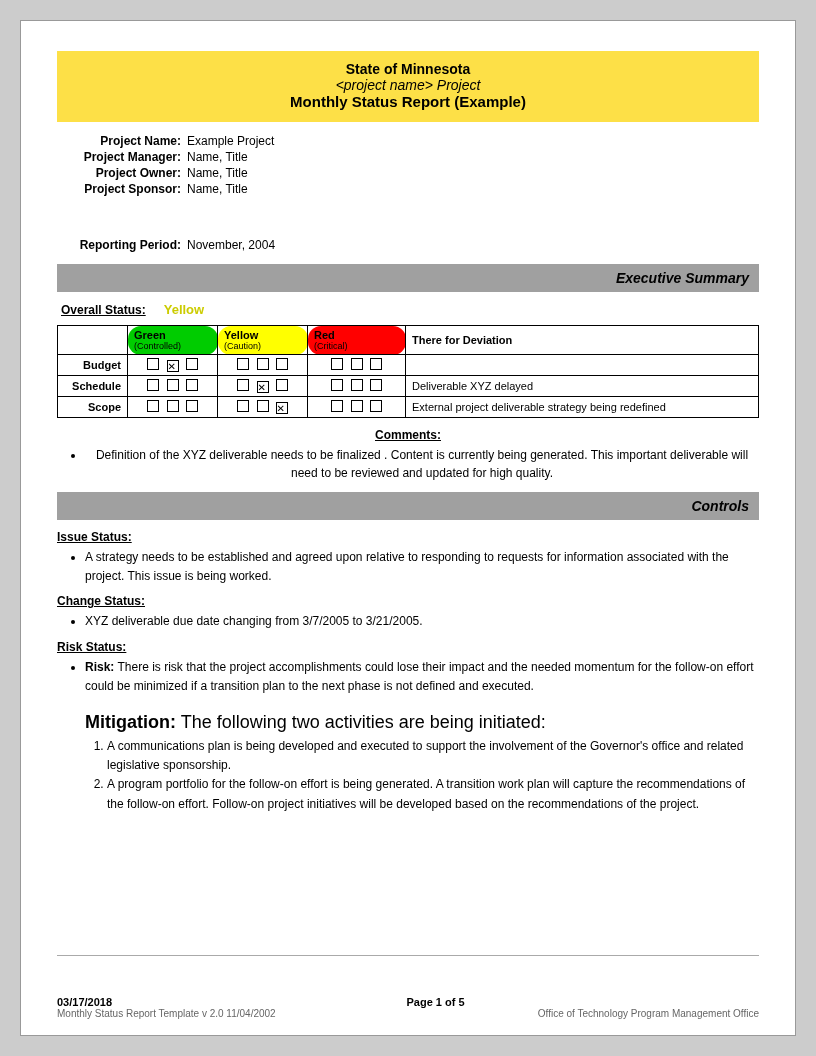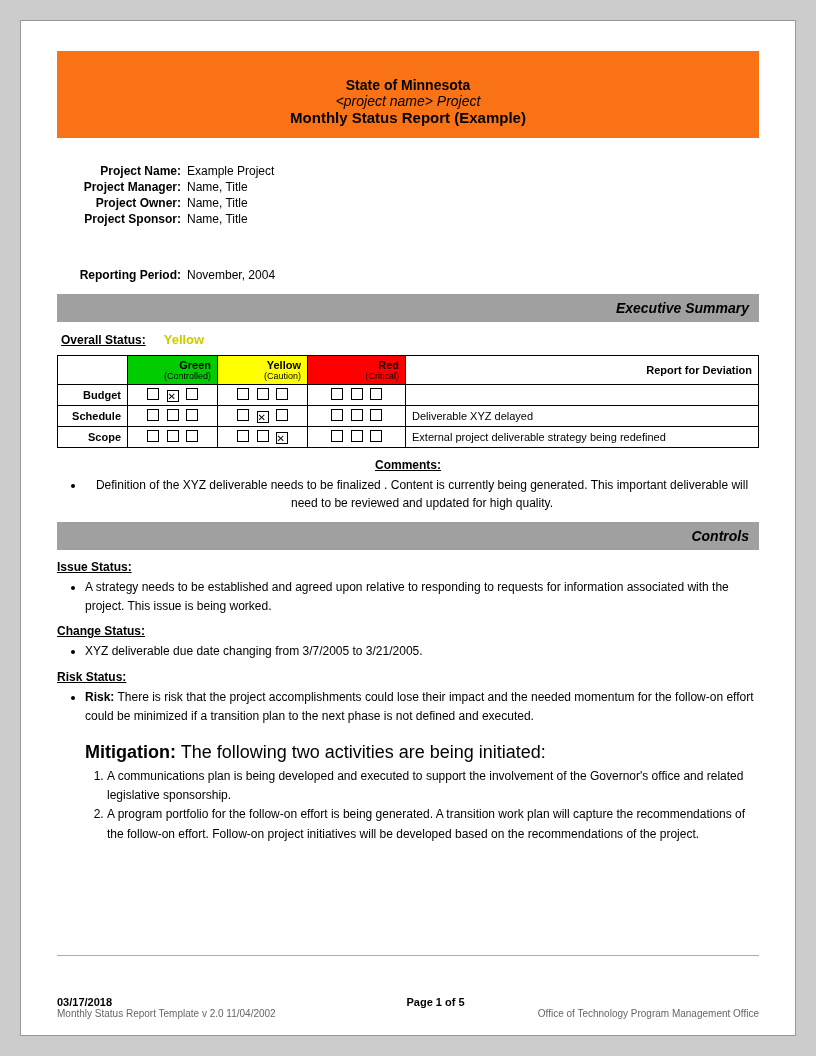--- a/index.html
+++ b/index.html
@@ -15,24 +15,24 @@
     }
     .page {
       width: 776px;
       min-height: 1016px;
       background: #fff;
       border: 1px solid #999;
       padding: 30px 36px 20px 36px;
       position: relative;
     }
     .header-block {
-      background: #f97316;
-      text-align: center;
-      padding: 26px 16px 12px 16px;
-      margin-bottom: 26px;
+      background: #fde047;
+      text-align: center;
+      padding: 10px 16px 12px 16px;
+      margin-bottom: 12px;
     }
     .header-block .line1 {
       font-size: 14px;
       font-weight: bold;
     }
     .header-block .line2 {
       font-size: 14px;
       font-style: italic;
     }
     .header-block .line3 {
@@ -82,22 +82,23 @@
       width: 100%;
       border-collapse: collapse;
       margin-bottom: 10px;
     }
     .status-table th, .status-table td {
       border: 1px solid #000;
       padding: 3px 6px;
       font-size: 11px;
     }
     .status-table th {
-      text-align: right;
-      font-weight: bold;
+      text-align: left;
+      font-weight: bold;
+      border-radius: 13px;
     }
     .green-header {
       background: #00cc00;
       color: #000;
       text-align: center;
     }
     .yellow-header {
       background: #ffff00;
       color: #000;
       text-align: center;
@@ -258,21 +259,21 @@
         </th>
         <th class="yellow-header" style="width:90px;">
           <div>Yellow</div>
           <div class="header-col-sub">(Caution)</div>
         </th>
         <th class="red-header" style="width:98px;">
           <div>Red</div>
           <div class="header-col-sub">(Critical)</div>
         </th>
         <th class="reason-col">
-          <span>Report for Deviation</span>
+          <span>There for Deviation</span>
         </th>
       </tr>
     </thead>
     <tbody>
 
       <tr>
         <td class="col-row-label">Budget</td>
         <td class="checkbox-cell">
           <span class="cb"></span>
           <span class="cb checked"></span>

